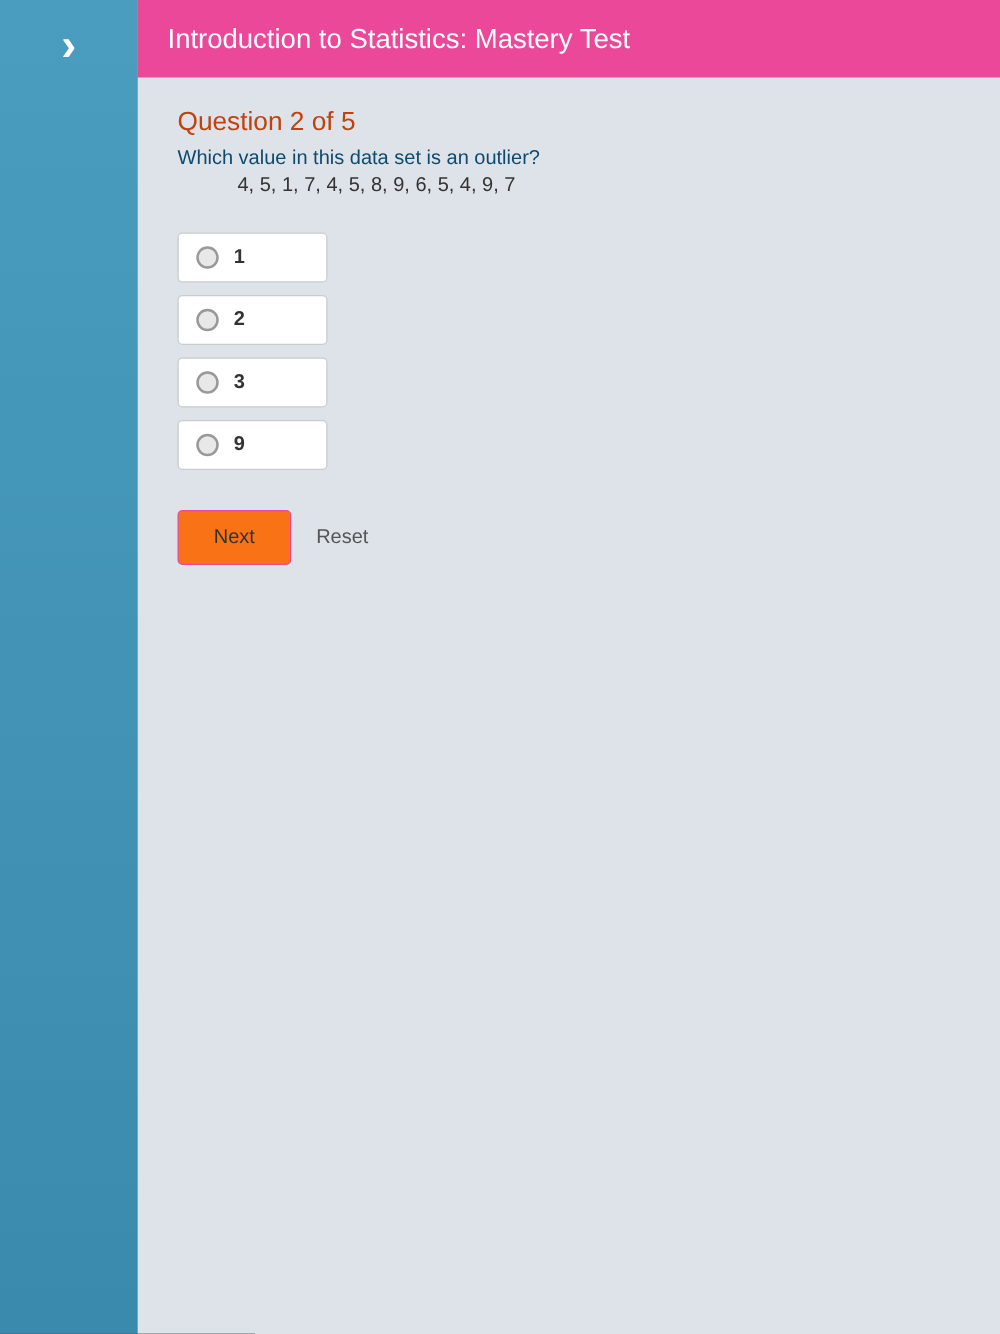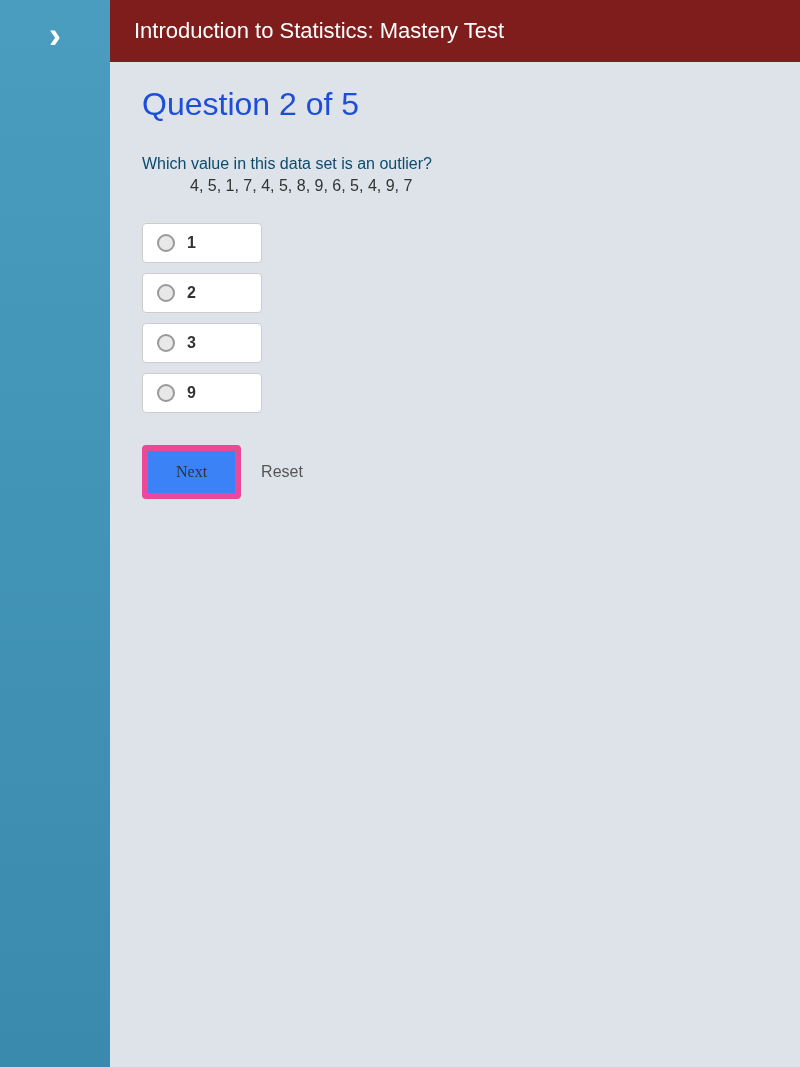--- a/index.html
+++ b/index.html
@@ -36,40 +36,40 @@
 
     .main-content {
       flex: 1;
       background: #dde3e8;
       padding: 0;
       display: flex;
       flex-direction: column;
     }
 
     .header {
-      background: #7f1d1d;
+      background: #ec4899;
       padding: 18px 24px;
     }
 
     .header-title {
       color: white;
       font-size: 22px;
       font-weight: normal;
     }
 
     .content-area {
       padding: 24px 32px;
       flex: 1;
     }
 
     .question-number {
-      color: #1d4ed8;
-      font-size: 32px;
+      color: #c2410c;
+      font-size: 21px;
       font-weight: normal;
-      margin-bottom: 32px;
+      margin-bottom: 8px;
     }
 
     .instructions-block {
       margin-bottom: 18px;
       font-size: 16px;
       color: #333;
     }
 
     .instructions-label {
       font-weight: bold;
@@ -122,28 +122,27 @@
       font-weight: bold;
     }
 
     .buttons-row {
       display: flex;
       gap: 12px;
       align-items: center;
     }
 
     .btn-next {
-      background: #3b82f6;
-      border: 6px solid #ec4899;
+      background: #f97316;
+      border: 1px solid #ec4899;
       border-radius: 4px;
       padding: 12px 28px;
       font-size: 16px;
       color: #333;
       cursor: pointer;
-      font-family: Liberation Serif, serif;
     }
 
     .btn-reset {
       background: transparent;
       border: none;
       font-size: 16px;
       color: #555;
       cursor: pointer;
       padding: 12px 8px;
       text-align: center;

